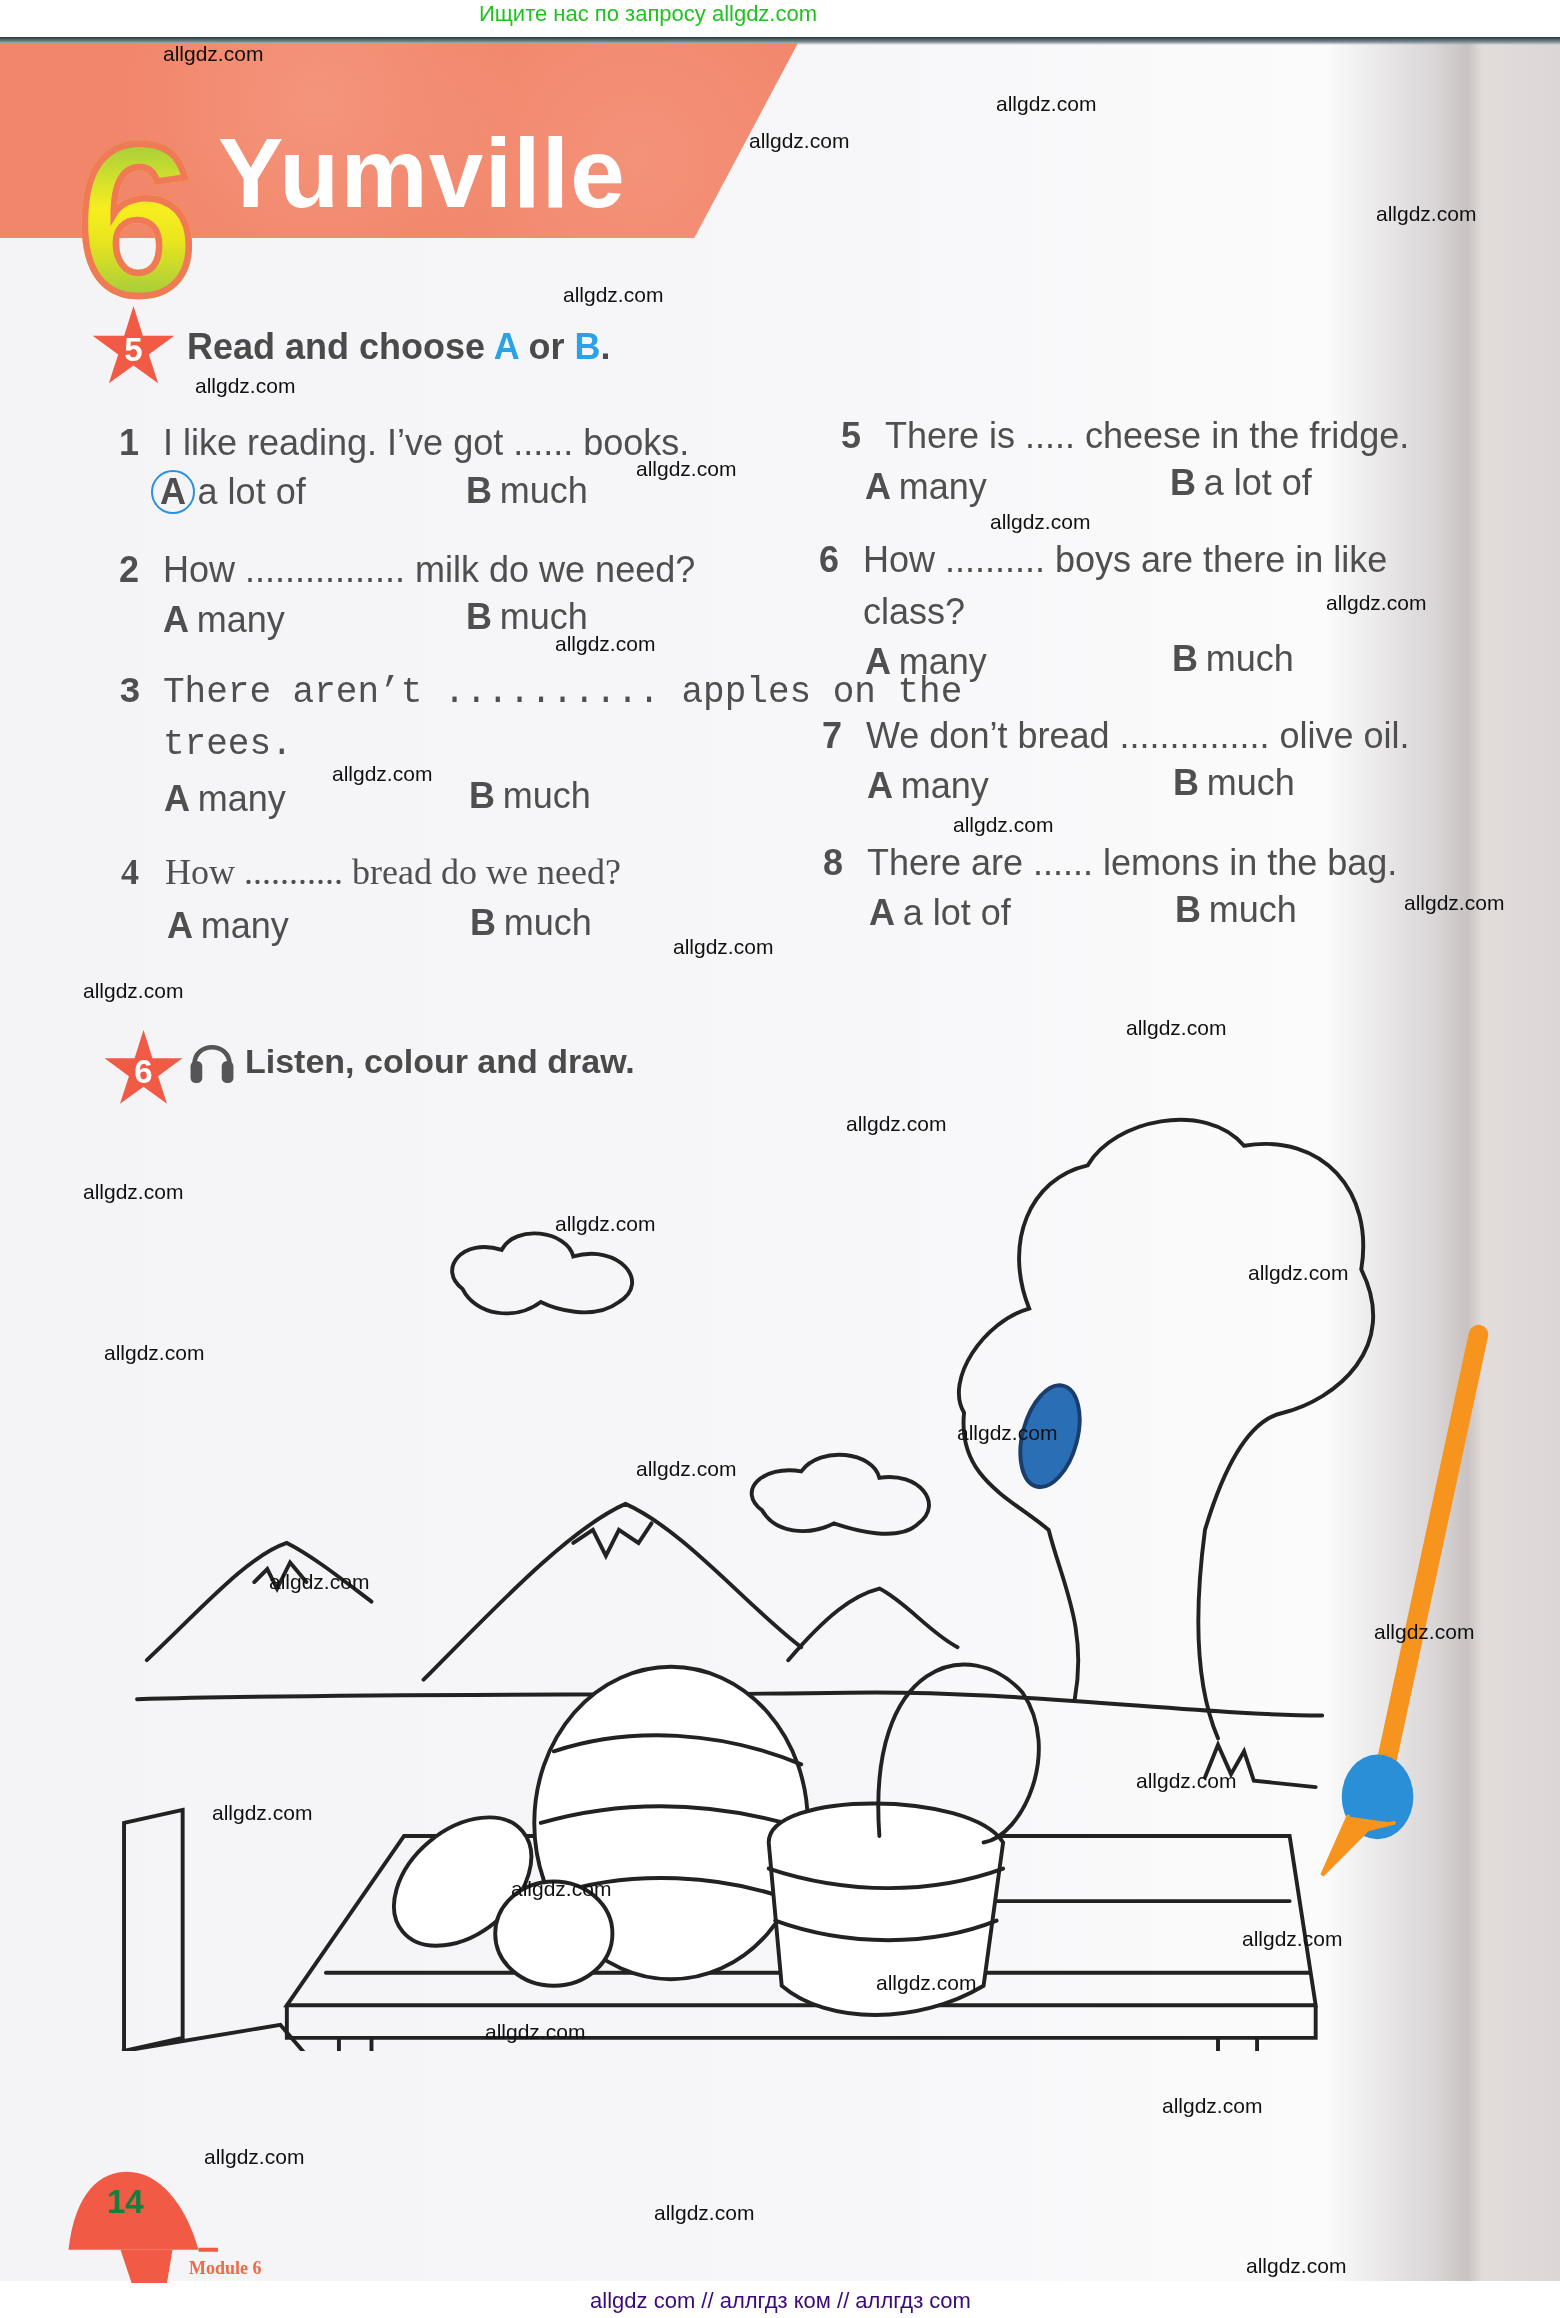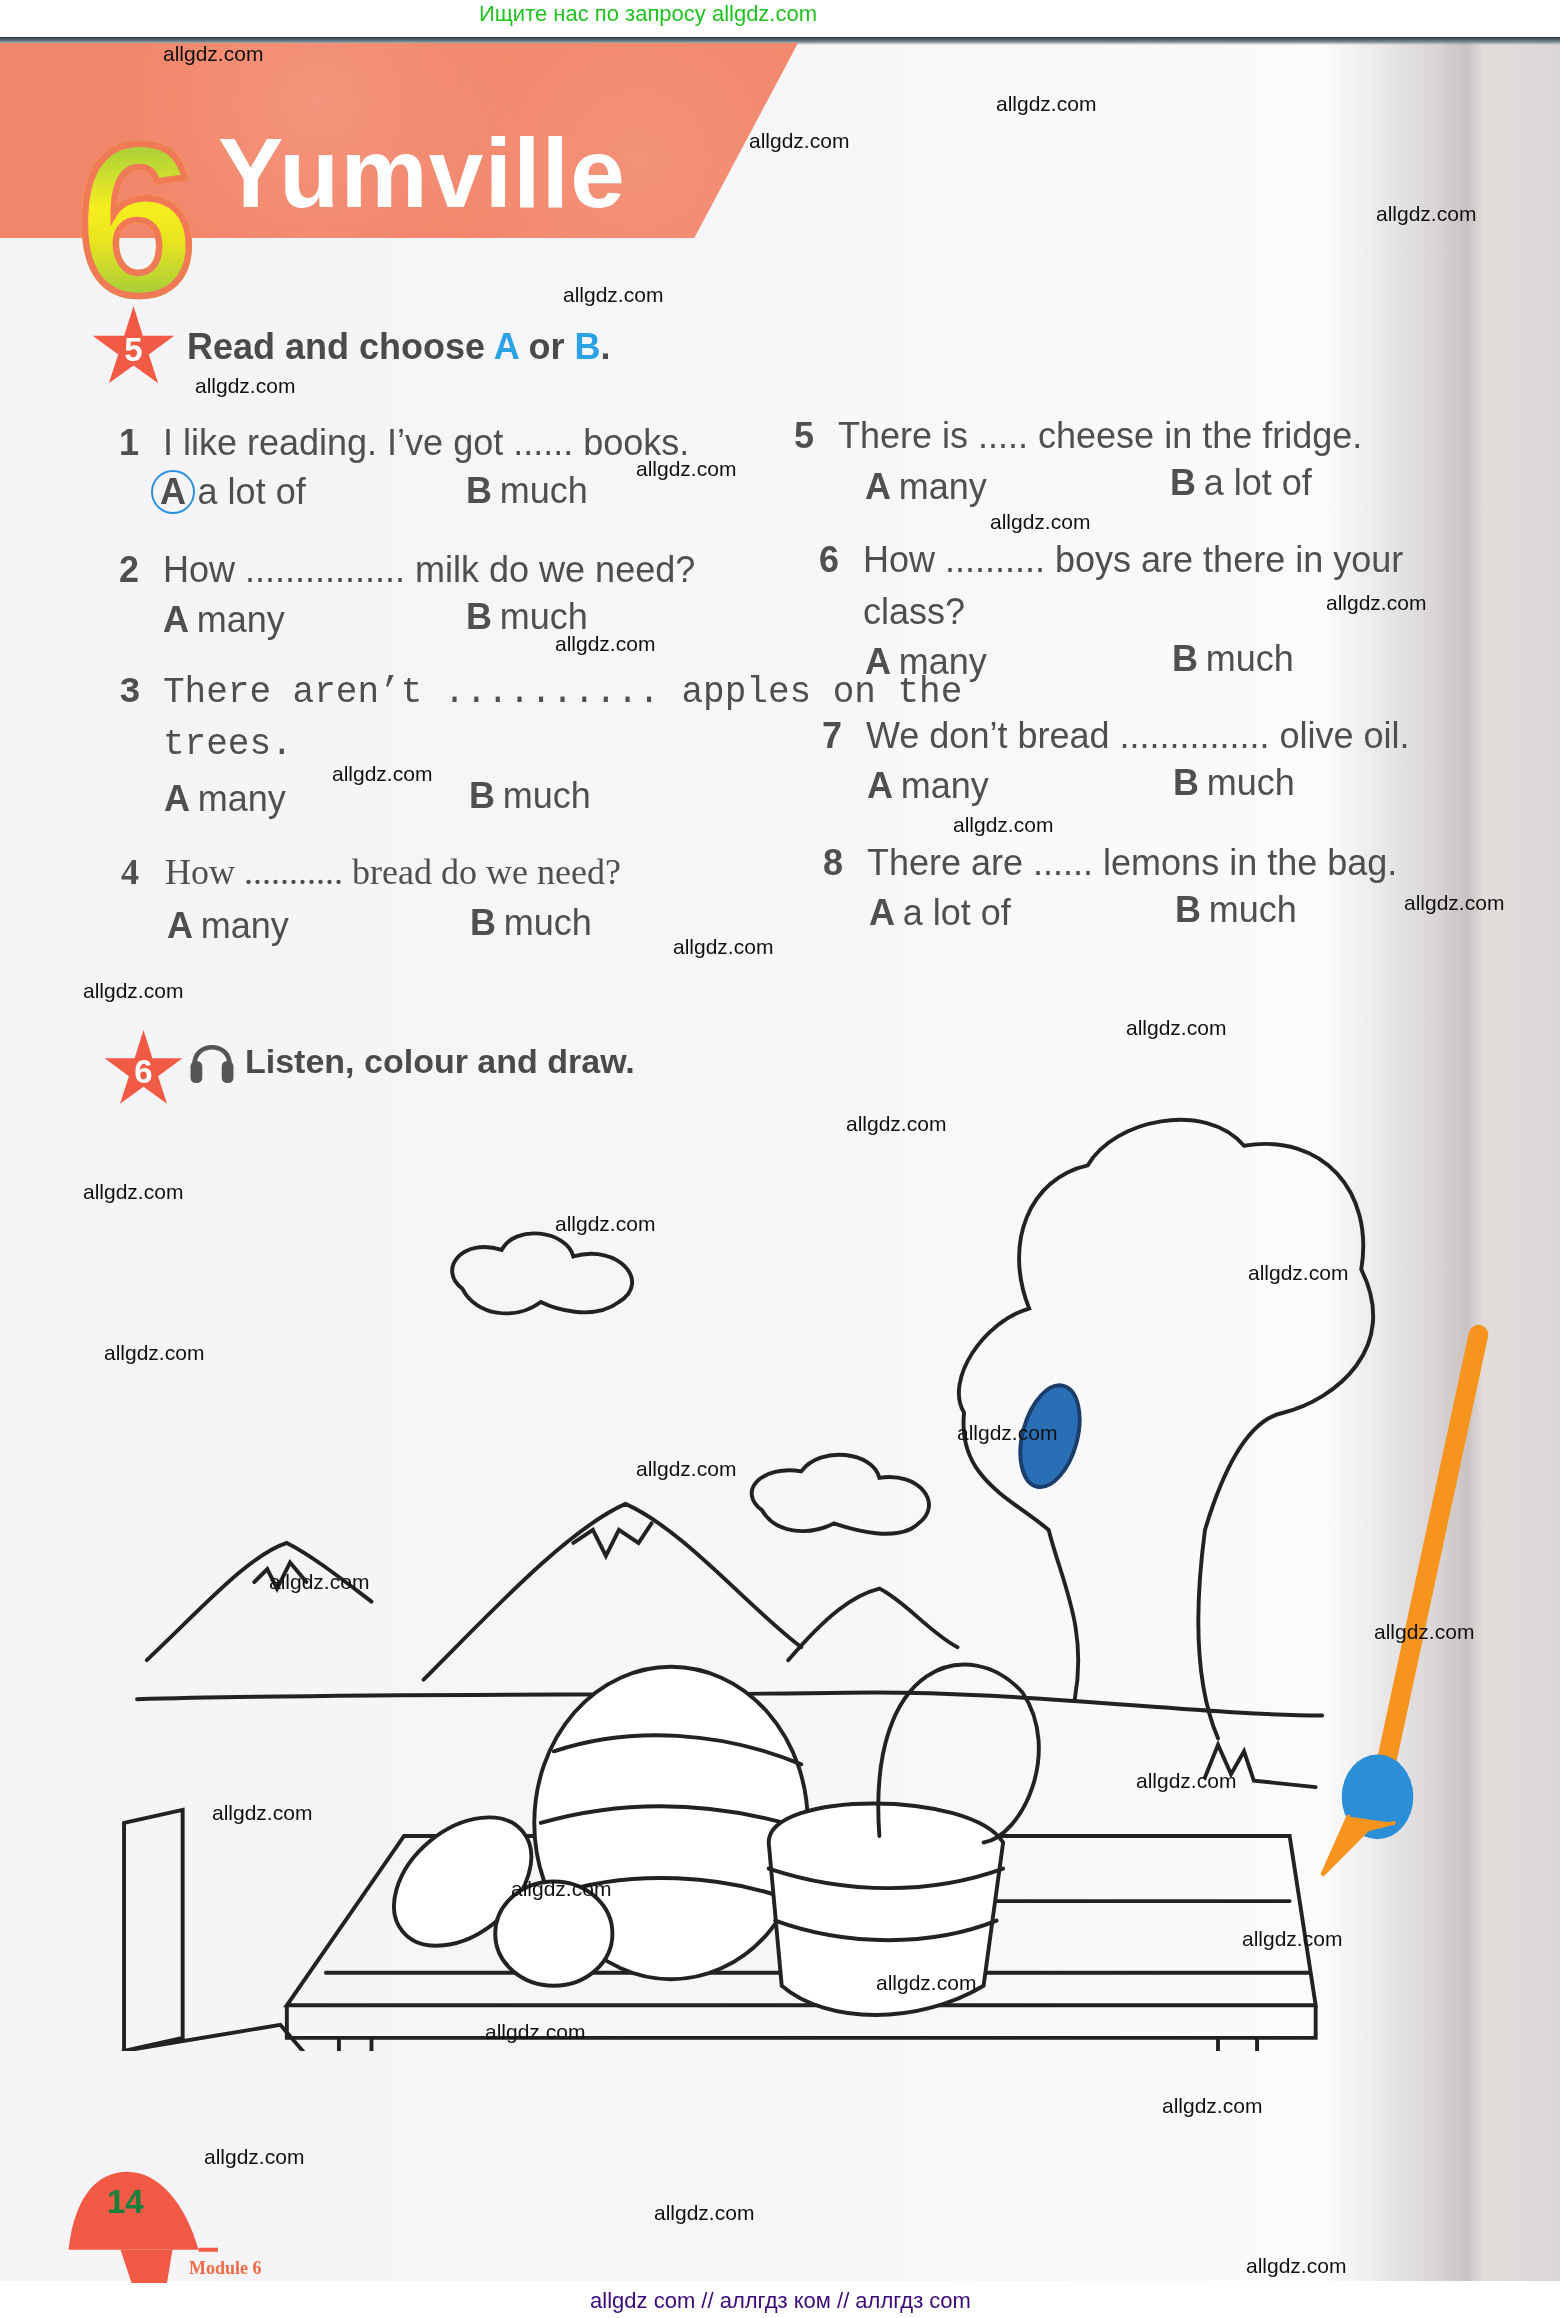--- a/index.html
+++ b/index.html
@@ -88,28 +88,28 @@
 </div>
 <div class="opt" style="left:164px;top:778px;"><b>A</b><span>many</span></div>
 <div class="opt" style="left:469px;top:775px;"><b>B</b><span>much</span></div>
 
 <div class="q" style="left:121px;top:846px;font-family:Liberation Serif, serif;">
   <span class="n">4</span><span>How ........... bread do we need?</span>
 </div>
 <div class="opt" style="left:167px;top:905px;"><b>A</b><span>many</span></div>
 <div class="opt" style="left:470px;top:902px;"><b>B</b><span>much</span></div>
 
-<div class="q" style="left:794px;top:410px;">
+<div class="q" style="left:841px;top:410px;">
   <span class="n">5</span><span>There is .....  cheese in the fridge.</span>
 </div>
 <div class="opt" style="left:865px;top:466px;"><b>A</b><span>many</span></div>
 <div class="opt" style="left:1170px;top:462px;"><b>B</b><span>a lot of</span></div>
 
 <div class="q" style="left:819px;top:534px;">
-  <span class="n">6</span><span>How .......... boys are there in your</span><br>
+  <span class="n">6</span><span>How .......... boys are there in like</span><br>
   <span class="n"></span><span>class?</span>
 </div>
 <div class="opt" style="left:865px;top:641px;"><b>A</b><span>many</span></div>
 <div class="opt" style="left:1172px;top:638px;"><b>B</b><span>much</span></div>
 
 <div class="q" style="left:822px;top:710px;">
   <span class="n">7</span><span>We don’t bread ............... olive oil.</span>
 </div>
 <div class="opt" style="left:867px;top:765px;"><b>A</b><span>many</span></div>
 <div class="opt" style="left:1173px;top:762px;"><b>B</b><span>much</span></div>

